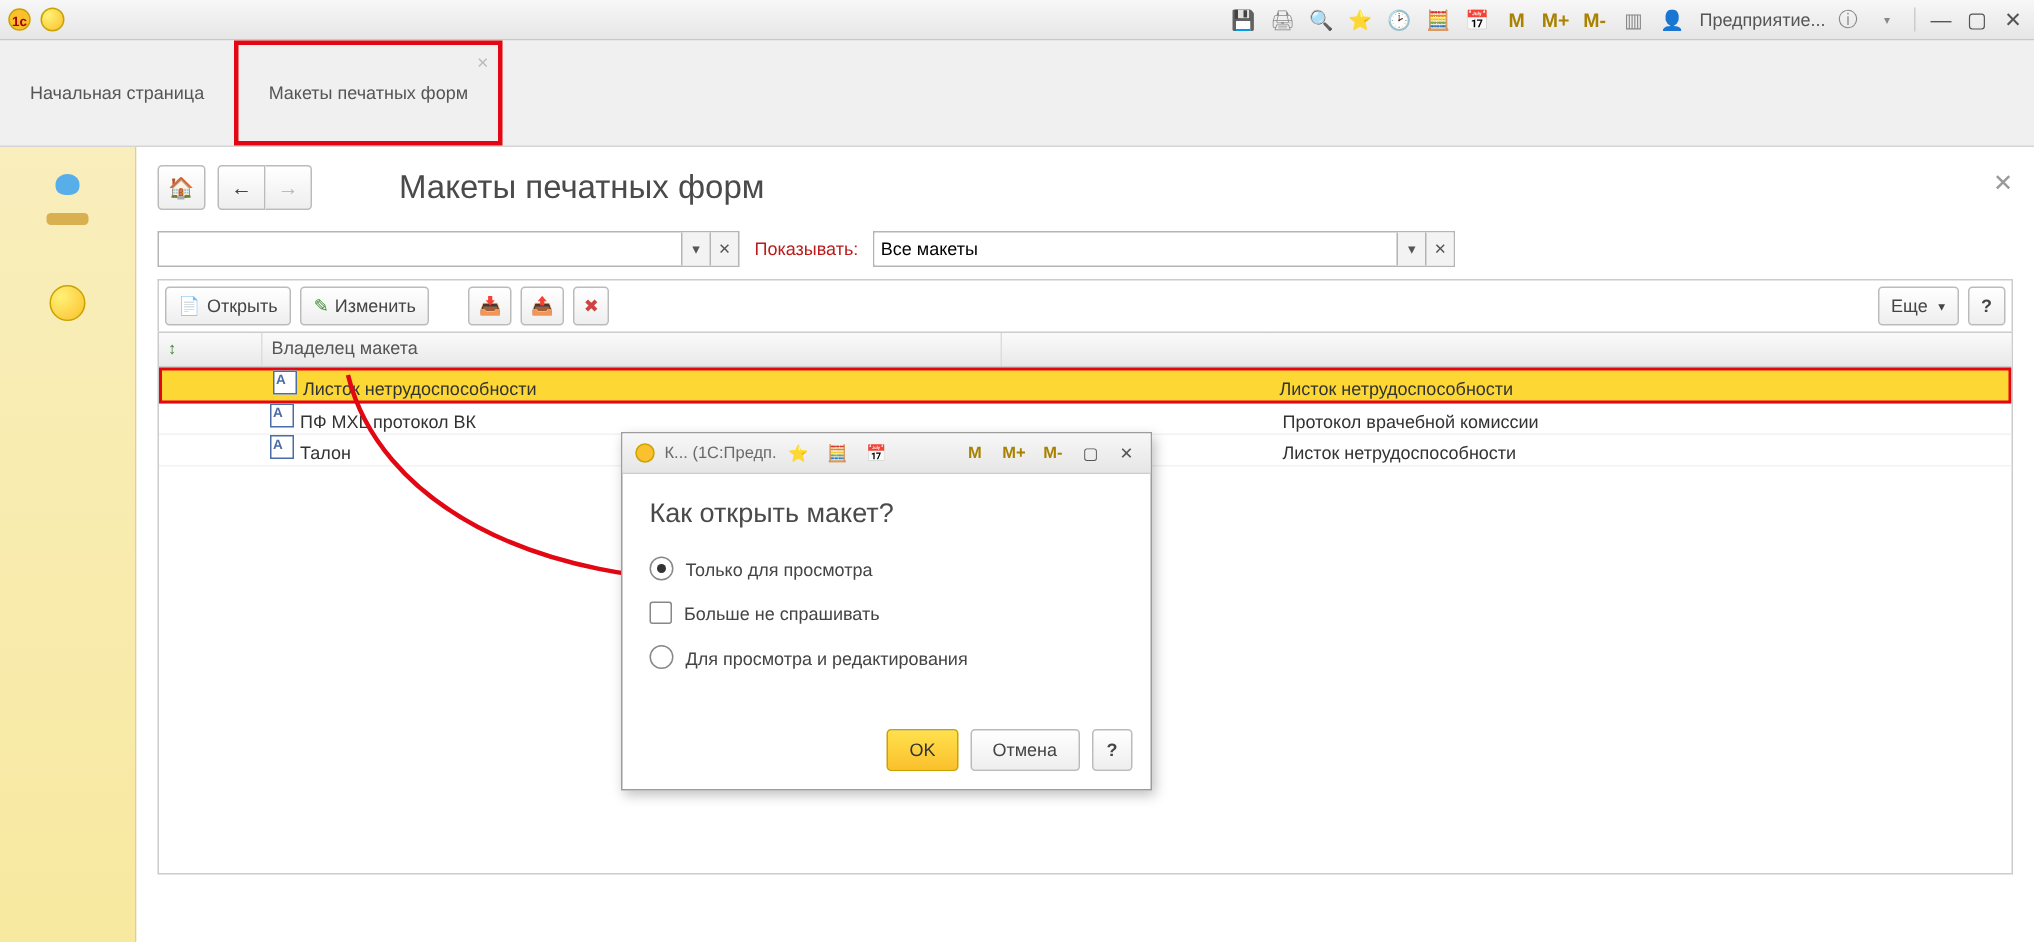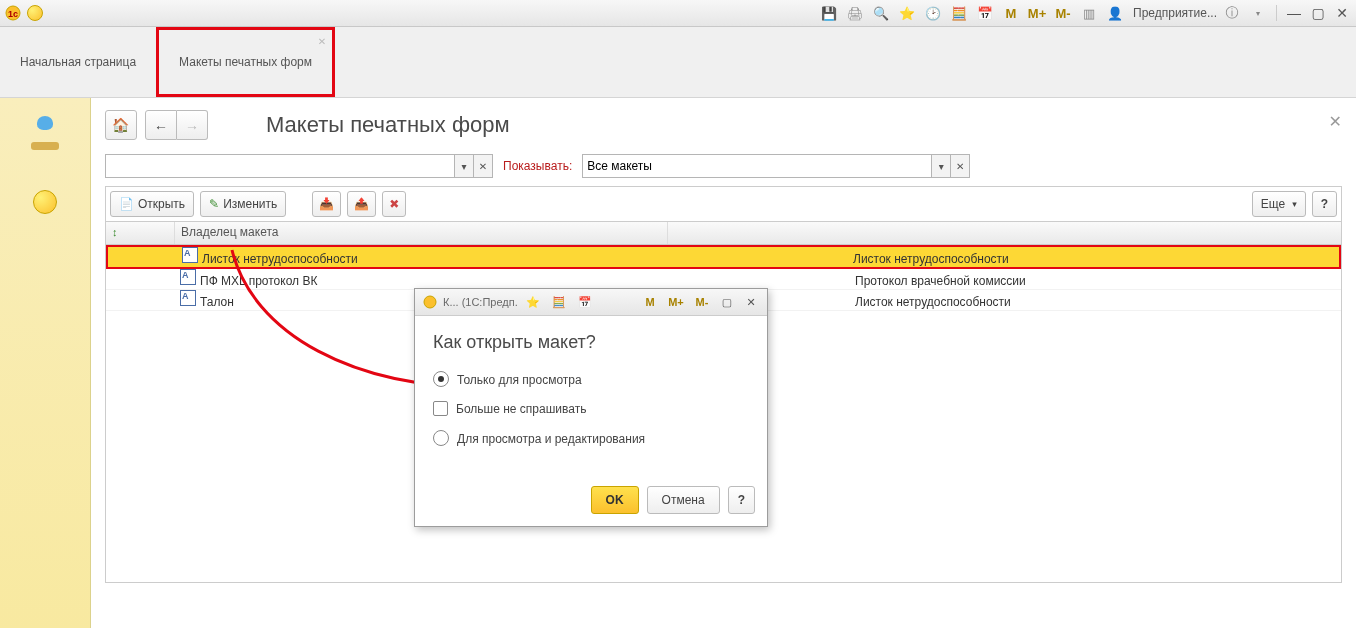--- a/index.html
+++ b/index.html
@@ -60,21 +60,21 @@
 .dlg-title{height:26px;background:linear-gradient(#f7f7f7,#e6e6e6);border-bottom:1px solid #ccc;display:flex;align-items:center;padding:0 6px;gap:4px;font-size:11px;color:#6a6a6a}
 .dlg-title .tb-spacer{flex:1}
 .dlg-body{padding:16px 18px}
 .dlg-heading{font-size:18px;color:#4a4a4a;margin-bottom:18px}
 .radio-row{display:flex;align-items:flex-end;gap:8px;margin-bottom:14px;font-size:12px;color:#444}
 .radio{width:14px;height:14px;border:1px solid #888;border-radius:50%;display:inline-flex;align-items:center;justify-content:center}
 .radio.checked:after{content:"";width:6px;height:6px;background:#333;border-radius:50%}
 .checkbox{width:13px;height:13px;border:1px solid #888;border-radius:2px;display:inline-block}
 .dlg-buttons{display:flex;justify-content:flex-end;gap:8px;padding:10px 12px 12px 12px}
 .btn{height:26px;border:1px solid #bbb;border-radius:3px;background:linear-gradient(#fff,#eee);padding:0 14px;display:inline-flex;align-items:center;cursor:pointer;font-size:12px;color:#444}
-.btn.ok{background:linear-gradient(#ffe14d,#fbc02d);border-color:#c9a400;font-weight:bold;color:#333}
+.btn.ok{background:linear-gradient(#ffe14d,#fbc02d);border-color:#c9a400;font-weight:normal;color:#333}
 .btn.help{padding:0 9px;font-weight:bold}
 </style>
 </head>
 <body>
 
 <div class="titlebar">
   <span class="tb-icon">
     <svg width="16" height="16">
         <circle cx="8" cy="8" r="7" fill="#fbc02d" stroke="#c9a400"></circle>
         <text x="8" y="12" font-size="9" text-anchor="middle" fill="#a00" font-weight="bold">1c</text>

